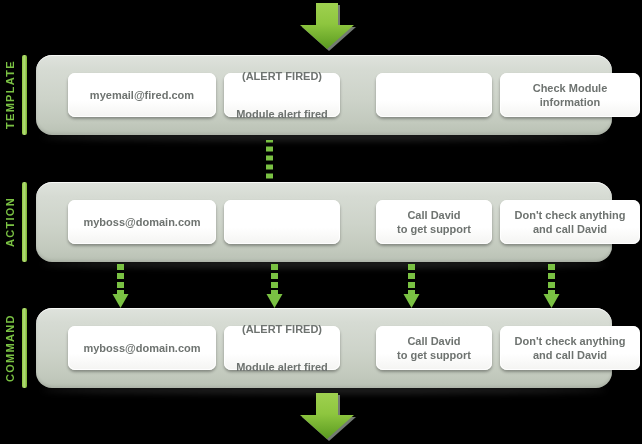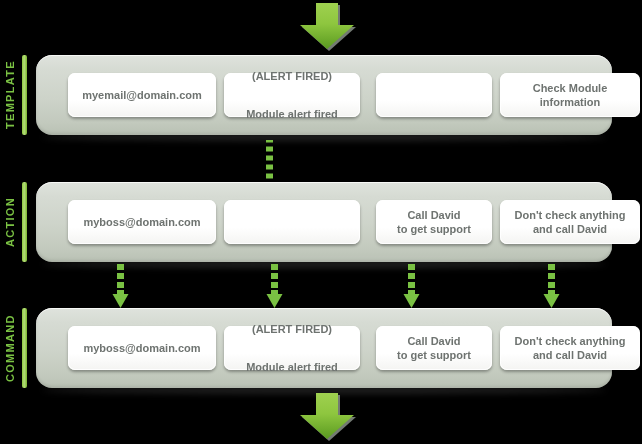--- a/index.html
+++ b/index.html
@@ -54,21 +54,21 @@
     border-radius:7px;
     box-shadow:0 2px 3px rgba(0,0,0,0.33), inset 0 0 0 1px rgba(255,255,255,0.9);
     display:flex; flex-direction:column; align-items:center; justify-content:center;
     color:#6e7370; font-weight:bold; font-size:11px; line-height:14px;
     text-align:center; padding:0 6px;
     font-family:"Liberation Sans", sans-serif;
   }
   .cell .ln{ display:block; white-space:nowrap; }
 
   .c1{ left:32px;  width:148px; }
-  .c2{ left:188px; width:136px;gap:24px; }
+  .c2{ left:188px; width:116px;gap:24px; }
   .c3{ left:340px; width:116px;text-align:right; }
   .c4{ left:464px; width:140px; }
 
   
   .big-arrow{ position:absolute; width:62px; height:50px; }
   .big-arrow svg{ display:block; width:62px; height:50px; }
 
   
   .dotline{
     position:absolute; width:7px;
@@ -106,21 +106,21 @@
   <div class="rail-bar" style="top:182px; height:80px;"></div>
   <div class="rail-label" style="top:182px; height:80px;">ACTION</div>
 
   <div class="rail-bar" style="top:308px; height:80px;"></div>
   <div class="rail-label" style="top:308px; height:80px;">COMMAND</div>
 </div>
 
 <div class="panel" style="top:55px;">
   <div class="panel-inner">
     <div class="cell c1">
-      <span class="ln">myemail@domain.com</span>
+      <span class="ln">myemail@fired.com</span>
     </div>
     <div class="cell c2">
       <span class="ln">(ALERT FIRED)</span>
       <span class="ln">Module alert fired</span>
     </div>
     <div class="cell c3"></div>
     <div class="cell c4">
       <span class="ln">Check Module</span>
       <span class="ln">information</span>
     </div>

